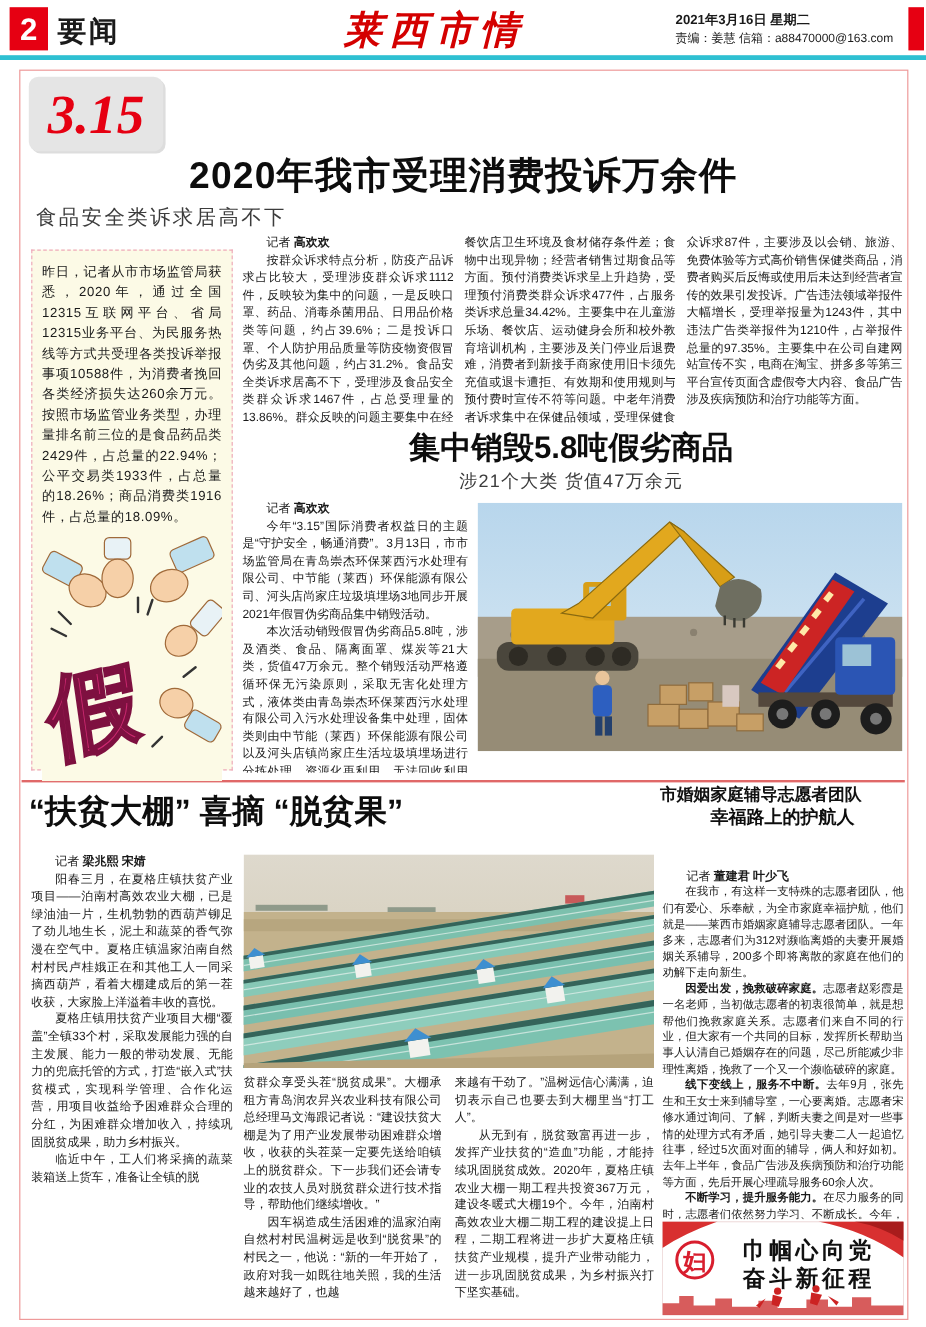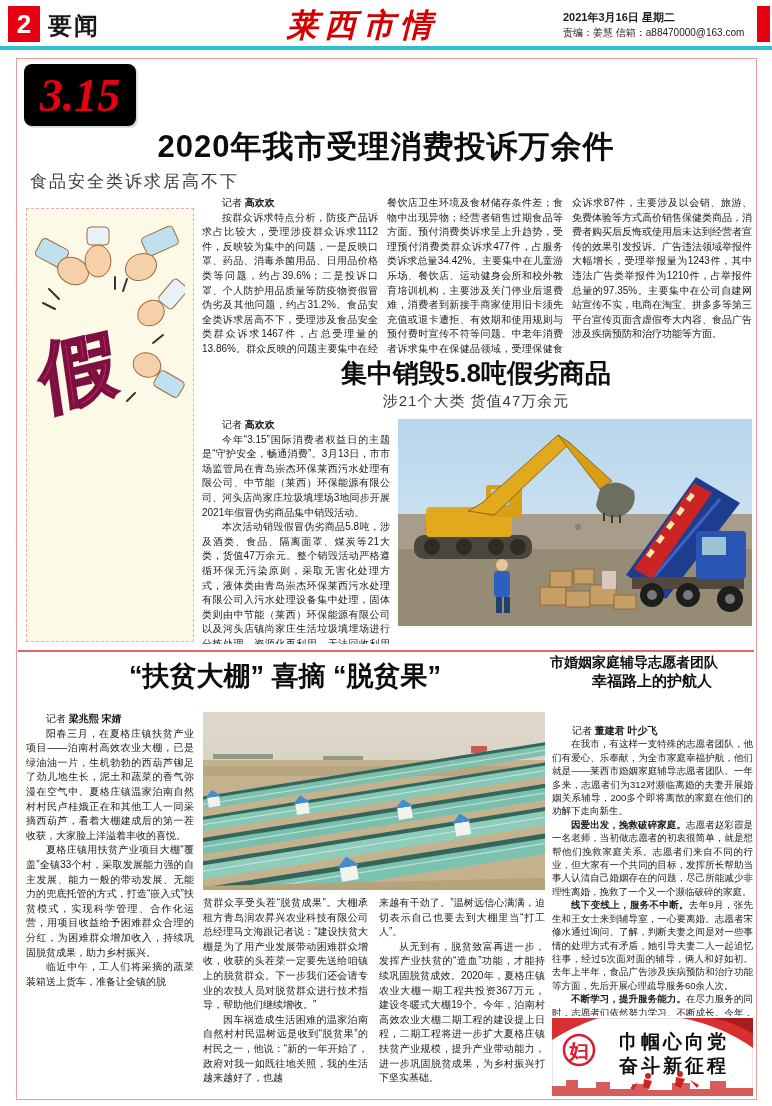--- a/index.html
+++ b/index.html
@@ -14,32 +14,32 @@
             font-family:"Liberation Serif",serif;font-weight:bold;font-style:italic;
             font-size:32px;letter-spacing:6px;}
   .dateline{left:563px;top:10px;font-size:11px;font-weight:bold;line-height:15px;}
   .editorline{left:563px;top:26px;font-size:10px;line-height:14px;}
   .hdr-redbar{left:757px;top:6px;width:13px;height:36px;background:#e60012;}
   .cyanrule{left:0;top:46px;width:772px;height:4px;background:#2ec0d2;}
   
   .frame{left:16px;top:58px;width:739px;height:1040px;border:1px solid #ee9a9a;}
   .middivider{left:18px;top:650px;width:736px;height:2px;background:#e06868;}
   
-  .badge{left:24px;top:64px;width:112px;height:62px;background:#000000;border-radius:8px;
+  .badge{left:24px;top:64px;width:112px;height:62px;background:#e5e5e5;border-radius:8px;
          box-shadow:2px 2px 0 #ddd;display:flex;align-items:center;justify-content:center;}
   .badge span{color:#e60012;font-family:"Liberation Serif",serif;font-weight:bold;
               font-style:italic;font-size:46px;}
   
   .h1-main{left:30px;top:126px;width:712px;text-align:center;font-size:31px;font-weight:bold;
            letter-spacing:1px;color:#0d0d0d;}
   .h1-sub{left:30px;top:170px;width:712px;text-align:left;font-size:17px;color:#3c3c3c;
           letter-spacing:2px;}
   .h2-main{left:200px;top:356px;width:552px;text-align:center;font-size:26px;font-weight:bold;color:#0d0d0d;}
   .h2-sub{left:200px;top:392px;width:552px;text-align:center;font-size:15px;color:#3c3c3c;letter-spacing:1px;}
-  .h3-main{left:24px;top:658px;width:522px;text-align:center;font-size:27px;font-weight:bold;color:#0d0d0d;}
+  .h3-main{left:24px;top:658px;width:522px;font-size:27px;font-weight:bold;color:#0d0d0d;}
   .h4-kicker{left:550px;top:654px;width:204px;text-align:left;font-size:14px;font-weight:bold;color:#111;}
   .h4-main{left:550px;top:672px;width:204px;text-align:center;font-size:15px;font-weight:bold;color:#0d0d0d;}
   
   .sidebar{left:26px;top:208px;width:168px;height:434px;background:#fcfae6;
            border:1px dashed #eeaabb;box-sizing:border-box;padding:10px 8px 4px 8px;}
   .sidebar .txt{font-size:11px;line-height:17px;text-align:justify;letter-spacing:0.5px;}
   .col{font-size:10px;line-height:14.6px;text-align:justify;overflow:hidden;}
   .col p{margin:0;text-indent:2em;}
   .col p.cont{text-indent:0;}
   .reporter{font-size:10px;margin:0 0 3px 0;text-indent:1em;}
@@ -66,20 +66,21 @@
 <div class="abs middivider"></div>
 
 <div class="abs badge">
     <span>3.15</span>
   </div>
 
 <div class="abs h1-main">2020年我市受理消费投诉万余件</div>
 <div class="abs h1-sub">食品安全类诉求居高不下</div>
 
 <div class="abs sidebar">
+  <div class="txt">昨日，记者从市市场监管局获悉，2020年，通过全国12315互联网平台、省局12315业务平台、为民服务热线等方式共受理各类投诉举报事项10588件，为消费者挽回各类经济损失达260余万元。按照市场监管业务类型，办理量排名前三位的是食品药品类2429件，占总量的22.94%；公平交易类1933件，占总量的18.26%；商品消费类1916件，占总量的18.09%。</div>
   <svg class="photo" width="150" height="205" viewBox="0 0 150 205" style="margin-top:6px;">
     <rect width="150" height="205" fill="#fcfae6"></rect>
 
     <g stroke="#a06a3a" stroke-width="1">
       <rect x="2" y="18" width="30" height="20" rx="4" fill="#bfe0ee" transform="rotate(28 17 28)"></rect>
       <ellipse cx="38" cy="46" rx="16" ry="13" fill="#f6d0a8" transform="rotate(28 38 46)"></ellipse>
       <rect x="52" y="2" width="22" height="18" rx="4" fill="#e8f2f6"></rect>
       <ellipse cx="63" cy="36" rx="13" ry="16" fill="#f6d0a8"></ellipse>
       <rect x="108" y="6" width="34" height="20" rx="4" fill="#bfe0ee" transform="rotate(-24 125 16)"></rect>
       <ellipse cx="106" cy="42" rx="16" ry="13" fill="#f6d0a8" transform="rotate(-24 106 42)"></ellipse>

